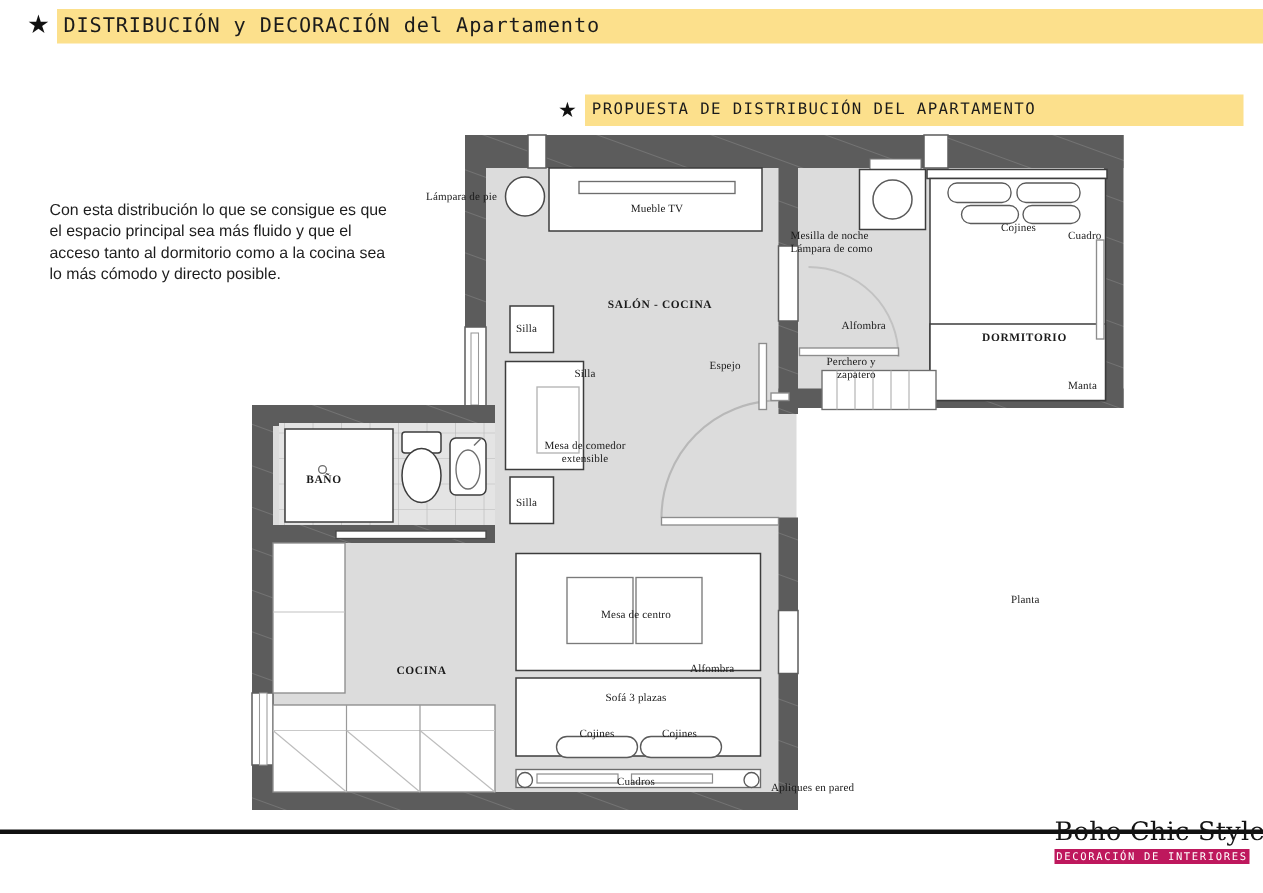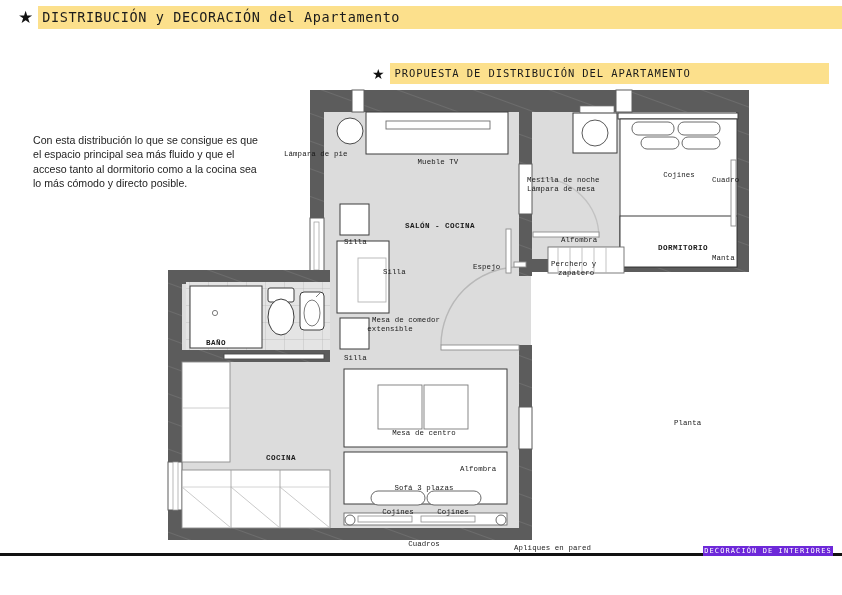--- a/index.html
+++ b/index.html
@@ -33,36 +33,35 @@
 
   
   #bottom-rule{left:0;top:553px;width:842px;height:3px;background:#111;}
   #logo{left:703px;top:545px;width:130px;text-align:center;}
   #logo .logo-name{
     font-family:"DejaVu Serif","Liberation Serif",serif;
     font-size:17px;color:#141414;letter-spacing:.2px;line-height:20px;
     white-space:nowrap;
   }
   #logo .logo-sub{
-    background:#6d28d9;color:#ffffff;
+    background:#be185d;color:#ffffff;
     font-family:"DejaVu Sans Mono","Liberation Mono",monospace;
     font-size:7px;letter-spacing:1.1px;padding:1px 0 1px 0;
     white-space:nowrap;margin-top:1px;
   }
 
   
   #floorplan{left:0;top:0;width:842px;height:555px;}
   #floorplan svg{display:block;}
 
   .lbl{
     position:absolute;
-    font-family:Liberation Mono, monospace;
+    font-family:Liberation Serif, serif;
     font-size:7.4px;color:#1a1a1a;white-space:pre;line-height:9.4px;
     letter-spacing:.1px;
-    margin-top:24px;
   }
   .lbl.bold{font-weight:bold;font-size:7.6px;letter-spacing:.45px;}
   .lbl.c{text-align:center;}
 </style>
 </head>
 <body>
 
 <div class="abs" id="floorplan">
 <svg width="842" height="555" viewBox="0 0 842 555" xmlns="http://www.w3.org/2000/svg">
   <defs>
@@ -203,38 +202,38 @@
 
   <rect x="731" y="160" width="5" height="66" fill="#ffffff" stroke="#8d8d8d" stroke-width="0.9"></rect>
 
   <rect x="506" y="229" width="5" height="44" fill="#ffffff" stroke="#8d8d8d" stroke-width="0.9"></rect>
 </svg>
 </div>
 
 <div class="lbl bold c" style="left:385px;top:198px;width:110px;">SALÓN - COCINA</div>
 <div class="lbl bold c" style="left:638px;top:220px;width:90px;">DORMITORIO</div>
 <div class="lbl bold c" style="left:196px;top:315px;width:40px;">BAÑO</div>
-<div class="lbl bold c" style="left:251px;top:430px;width:60px;">COCINA</div>
+<div class="lbl bold c" style="left:251px;top:442px;width:60px;">COCINA</div>
 
 <div class="lbl" style="left:284px;top:126px;">Lámpara de pie</div>
 <div class="lbl c" style="left:388px;top:134px;width:100px;">Mueble TV</div>
 <div class="lbl" style="left:344px;top:214px;">Silla</div>
 <div class="lbl" style="left:383px;top:244px;">Silla</div>
-<div class="lbl c" style="left:340px;top:292px;width:100px;text-align:right;">Mesa de comedor</div>
+<div class="lbl c" style="left:340px;top:292px;width:100px;">Mesa de comedor</div>
 <div class="lbl c" style="left:340px;top:301px;width:100px;">extensible</div>
 <div class="lbl" style="left:344px;top:330px;">Silla</div>
 <div class="lbl" style="left:473px;top:239px;">Espejo</div>
 <div class="lbl" style="left:527px;top:152px;">Mesilla de noche</div>
-<div class="lbl" style="left:527px;top:161px;">Lámpara de mesa</div>
+<div class="lbl" style="left:527px;top:161px;">Lámpara de como</div>
 <div class="lbl c" style="left:644px;top:147px;width:70px;">Cojines</div>
 <div class="lbl" style="left:712px;top:152px;">Cuadro</div>
 <div class="lbl" style="left:561px;top:212px;">Alfombra</div>
 <div class="lbl" style="left:551px;top:236px;">Perchero y</div>
 <div class="lbl" style="left:558px;top:245px;">zapatero</div>
-<div class="lbl" style="left:700px;top:230px;padding-left:12px;">Manta</div>
+<div class="lbl" style="left:700px;top:252px;padding-left:12px;">Manta</div>
 <div class="lbl c" style="left:374px;top:405px;width:100px;">Mesa de centro</div>
 <div class="lbl" style="left:460px;top:441px;">Alfombra</div>
 <div class="lbl c" style="left:374px;top:460px;width:100px;">Sofá 3 plazas</div>
 <div class="lbl c" style="left:368px;top:484px;width:60px;">Cojines</div>
 <div class="lbl c" style="left:423px;top:484px;width:60px;">Cojines</div>
 <div class="lbl c" style="left:394px;top:516px;width:60px;">Cuadros</div>
 <div class="lbl" style="left:514px;top:520px;">Apliques en pared</div>
 <div class="lbl" style="left:674px;top:395px;">Planta</div>
 
 <div class="heading-row" id="heading-main" style="left:18px;top:6px;">
@@ -244,14 +243,15 @@
 
 <div class="heading-row" id="heading-sub" style="left:372px;top:63px;">
   <span class="star">★</span>
   <span class="band">PROPUESTA DE DISTRIBUCIÓN DEL APARTAMENTO</span>
 </div>
 
 <div class="abs" id="intro-paragraph">Con esta distribución lo que se consigue es que el espacio principal sea más fluido y que el acceso tanto al dormitorio como a la cocina sea lo más cómodo y directo posible.</div>
 
 <div class="abs" id="bottom-rule"></div>
 <div class="abs" id="logo">
+  <div class="logo-name">Boho Chic Style</div>
   <div class="logo-sub">DECORACIÓN DE INTERIORES</div>
 </div>
 
 </body></html>

